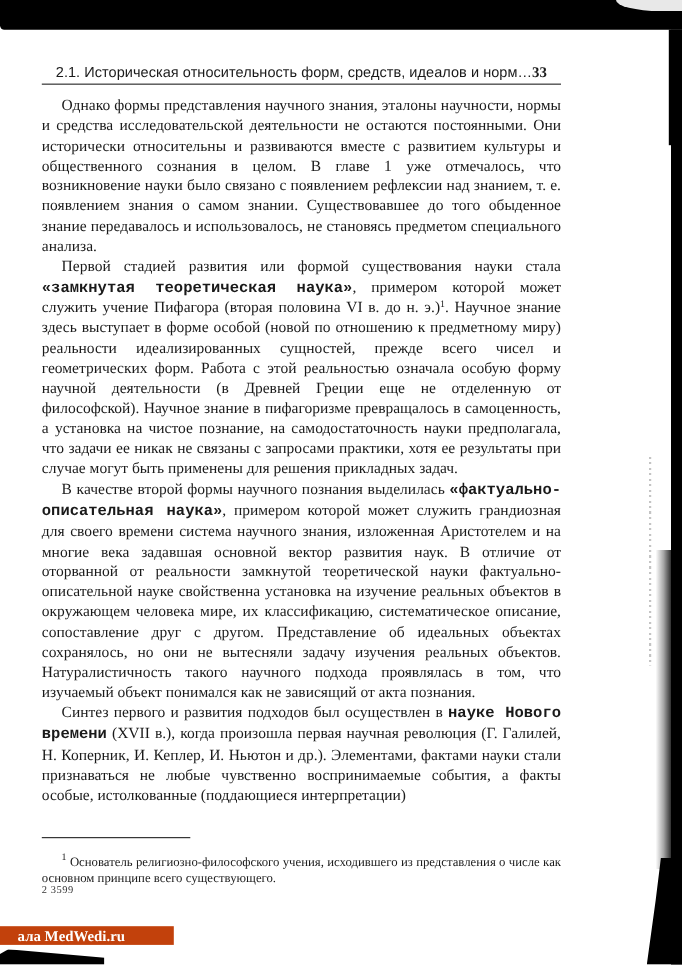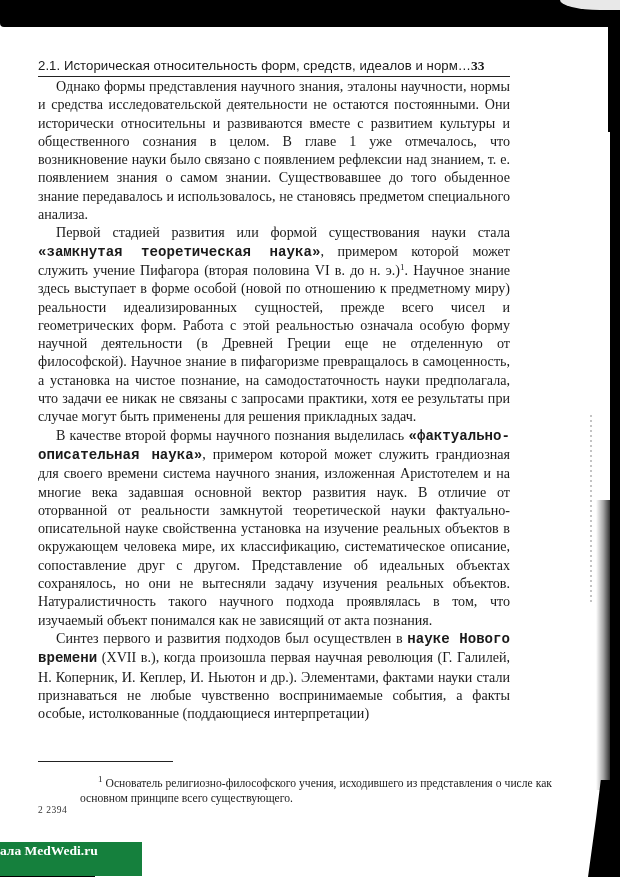--- a/index.html
+++ b/index.html
@@ -44,56 +44,55 @@
     .scan-bottom-left {
       position: absolute; left: 0; top: 863px; width: 95px; height: 14px;
       background: #000;
       clip-path: polygon(0 30%, 8% 0, 100% 55%, 100% 100%, 0 100%);
     }
 
     .page {
       position: absolute; left: 38px; top: 58px; width: 472px;
     }
     .running-head {
-      display: flex; justify-content: flex-start; align-items: baseline;
+      display: flex; justify-content: center; align-items: baseline;
       font-family: "Liberation Sans", "DejaVu Sans", sans-serif;
       font-size: 13.2px; letter-spacing: 0.05px;
       border-bottom: 1px solid #222;
       padding-bottom: 2px;
     }
     .running-head .pagenum { font-weight: bold; font-size: 13.5px; font-family: Liberation Serif, serif; }
 
     .body-text {
-      margin-top: 0;
+      margin-top: 10px;
       font-size: 14.1px; line-height: 18.3px;
       text-align: justify;
     }
     .para { margin: 0; text-indent: 18px; }
     .para b { font-weight: bold; font-family: Liberation Mono, monospace; }
     sup { font-size: 9px; line-height: 0; vertical-align: 5px; }
 
     .footnote-rule {
       position: absolute; left: 38px; top: 761px; width: 135px; height: 1px; background: #222;
     }
     .footnote {
       position: absolute; left: 38px; top: 764px; width: 472px;
       font-size: 11.6px; line-height: 15px; text-align: justify;
       text-indent: 18px;
-      margin-left: 42px;
     }
     .signature {
       position: absolute; left: 38px; top: 805px;
       font-size: 9.5px; color: #333; letter-spacing: 0.5px;
     }
     .watermark {
-      position: absolute; left: 0; top: 842px; width: 142px; height: 34px;
-      background: #15803d;
+      position: absolute; left: 0; top: 842px; width: 142px; height: 17px;
+      background: #c2410c;
       color: #ffffff; font-weight: bold;
       font-family: "Liberation Serif", serif; font-size: 13.5px; line-height: 17px;
-      padding-left: 0; white-space: nowrap; overflow: hidden;
+      padding-left: 16px; white-space: nowrap; overflow: hidden;
     }
   </style>
 </head>
 <body>
 
 <div class="scan-top"></div>
 <div class="scan-top-notch"></div>
 <div class="scan-right-upper"></div>
 <div class="scan-right"></div>
 <div class="scan-right-mid"></div>
@@ -111,15 +110,15 @@
       <p class="para"><span>Однако формы представления научного знания, эталоны научности, нормы и средства исследовательской деятельности не остаются постоянными. Они исторически относительны и развиваются вместе с развитием культуры и общественного сознания в целом. В главе 1 уже отмечалось, что возникновение науки было связано с появлением рефлексии над знанием, т. е. появлением знания о самом знании. Существовавшее до того обыденное знание передавалось и использовалось, не становясь предметом специального анализа.</span></p>
       <p class="para"><span>Первой стадией развития или формой существования науки стала </span><b>«замкнутая теоретическая наука»</b><span>, примером которой может служить учение Пифагора (вторая половина VI в. до н. э.)</span><sup>1</sup><span>. Научное знание здесь выступает в форме особой (новой по отношению к предметному миру) реальности идеализированных сущностей, прежде всего чисел и геометрических форм. Работа с этой реальностью означала особую форму научной деятельности (в Древней Греции еще не отделенную от философской). Научное знание в пифагоризме превращалось в самоценность, а установка на чистое познание, на самодостаточность науки предполагала, что задачи ее никак не связаны с запросами практики, хотя ее результаты при случае могут быть применены для решения прикладных задач.</span></p>
       <p class="para"><span>В качестве второй формы научного познания выделилась </span><b>«фактуально-описательная наука»</b><span>, примером которой может служить грандиозная для своего времени система научного знания, изложенная Аристотелем и на многие века задавшая основной вектор развития наук. В отличие от оторванной от реальности замкнутой теоретической науки фактуально-описательной науке свойственна установка на изучение реальных объектов в окружающем человека мире, их классификацию, систематическое описание, сопоставление друг с другом. Представление об идеальных объектах сохранялось, но они не вытесняли задачу изучения реальных объектов. Натуралистичность такого научного подхода проявлялась в том, что изучаемый объект понимался как не зависящий от акта познания.</span></p>
       <p class="para"><span>Синтез первого и развития подходов был осуществлен в </span><b>науке Нового времени</b><span> (XVII в.), когда произошла первая научная революция (Г. Галилей, Н. Коперник, И. Кеплер, И. Ньютон и др.). Элементами, фактами науки стали признаваться не любые чувственно воспринимаемые события, а факты особые, истолкованные (поддающиеся интерпретации)</span></p>
     </div>
 </div>
 
 <div class="footnote-rule"></div>
 <p class="footnote"><sup>1</sup><span> Основатель религиозно-философского учения, исходившего из представления о числе как основном принципе всего существующего.</span></p>
 
-<div class="signature">2  2394</div>
+<div class="signature">2  3599</div>
 
 <div class="watermark">ала MedWedi.ru</div>
 
 </body></html>

